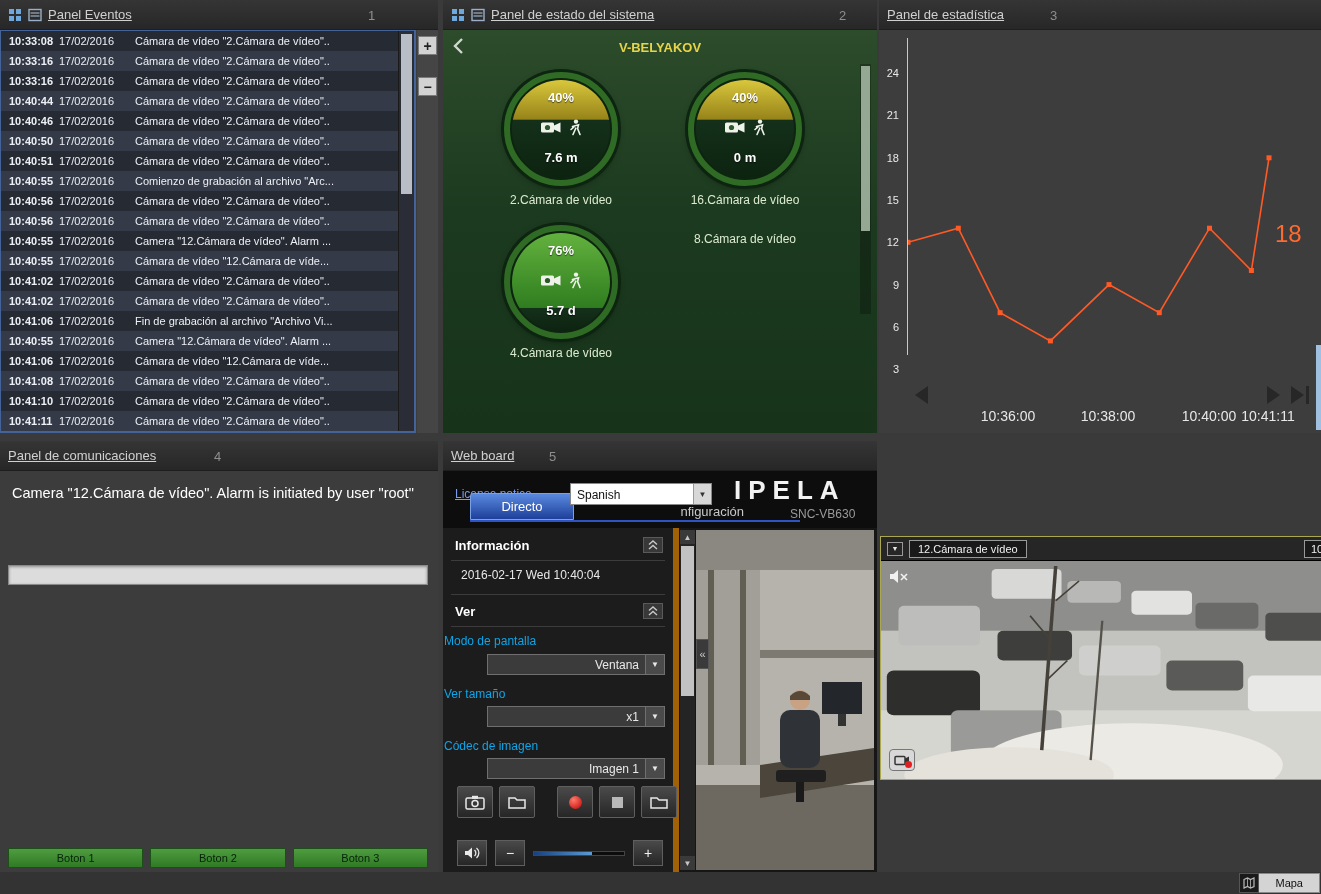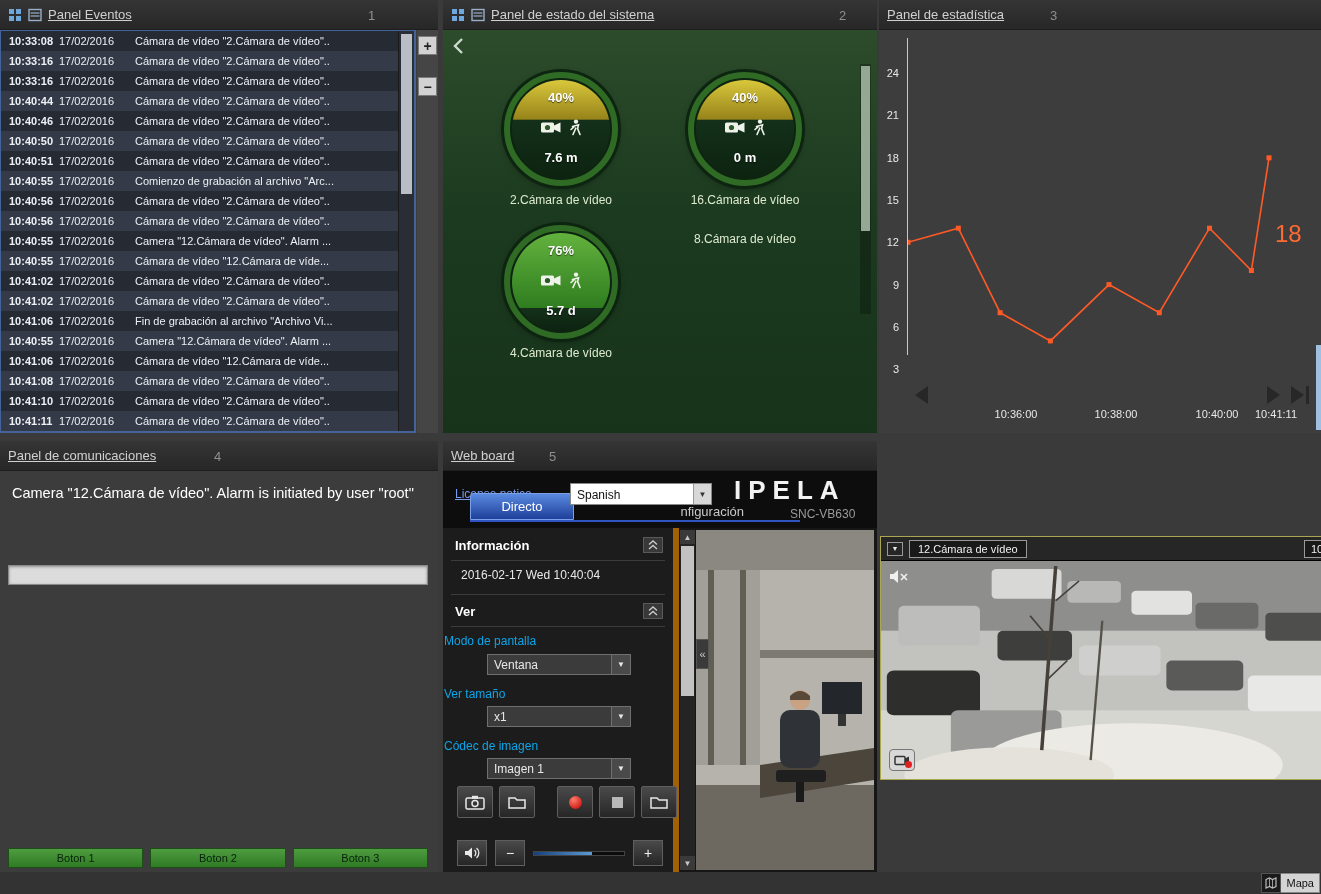--- a/index.html
+++ b/index.html
@@ -55,21 +55,21 @@
   .status-alert a { color:#e6d44a; font-weight:bold; font-size:11px; text-decoration:underline; cursor:pointer; }
   .status-scroll { position:absolute; right:6px; top:34px; width:11px; height:250px; background:rgba(0,0,0,.25); }
   .status-scroll .thumb { position:absolute; left:1px; top:2px; width:9px; height:165px; background:#95a893; }
 
   
   #stats-panel { left:879px; top:0; width:442px; height:433px; background:#3d3d3d; }
   .stats-plot { position:absolute; left:28px; top:38px; width:403px; height:317px; border-left:1px solid #c8c8c8; }
   .stats-yaxis { position:absolute; left:0; top:0; width:26px; height:100%; }
   .ytick { position:absolute; right:6px; color:#e8e8e8; font-size:11px; }
   .stats-xaxis { position:absolute; left:28px; top:408px; width:403px; height:16px; }
-  .xtick { position:absolute; transform:translateX(-50%); color:#e8e8e8; font-size:11px; white-space:nowrap;margin-left:8px; }
+  .xtick { position:absolute; transform:translateX(-50%); color:#e8e8e8; font-size:14px; white-space:nowrap; }
   .stats-current { position:absolute; left:396px; top:220px; color:#ff6a30; font-size:24px; }
   .tri { width:0; height:0; position:absolute; cursor:pointer; }
   .nav-left { left:36px; top:386px; border-top:9px solid transparent; border-bottom:9px solid transparent; border-right:13px solid #272727; }
   .nav-right { left:388px; top:386px; border-top:9px solid transparent; border-bottom:9px solid transparent; border-left:13px solid #272727; }
   .nav-end { left:412px; top:386px; border-top:9px solid transparent; border-bottom:9px solid transparent; border-left:13px solid #272727; }
   .nav-end-bar { position:absolute; left:427px; top:386px; width:3px; height:18px; background:#272727; cursor:pointer; }
   .stats-scroll { position:absolute; right:0; top:345px; width:5px; height:85px; background:#9fc0e0; }
 
   
   #comms-panel { left:0; top:441px; width:438px; height:431px; }
@@ -97,21 +97,21 @@
   .wb-brand { position:absolute; left:287px; top:4px; color:#f2f2f2; font-size:26px; font-weight:bold;
     letter-spacing:7px; background:#0d0d0d; padding:0 4px; z-index:2; }
   .wb-model { position:absolute; left:347px; top:36px; color:#9a9a9a; font-size:12px; z-index:2; }
   .wb-controls { position:absolute; left:0; top:57px; width:236px; bottom:0; background:#1c1c1c; border-right:6px solid #a16207; }
   .wb-sec-head { position:absolute; left:12px; color:#fff; font-weight:bold; font-size:13px; }
   .wb-collapse { position:absolute; right:10px; width:20px; height:16px; background:#383838; border:1px solid #5a5a5a;
     display:flex; align-items:center; justify-content:center; cursor:pointer; }
   .wb-div { position:absolute; left:8px; right:8px; height:1px; background:#3c3c3c; }
   .wb-date { position:absolute; left:18px; top:40px; color:#e8e8e8; font-size:12px; }
   .wb-field-label { position:absolute; left:1px; color:#0ea5e9; font-size:12px; }
-  .wb-select { position:absolute; left:44px; width:144px; height:21px; background:#3b3b3b; border:1px solid #6f6f6f; display:flex; cursor:pointer; }
+  .wb-select { position:absolute; left:44px; width:178px; height:21px; background:#3b3b3b; border:1px solid #6f6f6f; display:flex; cursor:pointer;text-align:right; }
   .wb-select-text { flex:1; color:#e8e8e8; font-size:12px; padding:3px 6px; white-space:nowrap; }
   .wb-select-arrow { width:19px; background:#4a4a4a; border-left:1px solid #6f6f6f; display:flex;
     align-items:center; justify-content:center; color:#e8e8e8; font-size:8px; }
   .wb-tools { position:absolute; left:14px; top:258px; display:flex; gap:6px; align-items:center; }
   .wb-tool { width:36px; height:32px; background:linear-gradient(#4a4a4a,#262626); border:1px solid #5f5f5f;
     border-radius:2px; display:flex; align-items:center; justify-content:center; cursor:pointer; }
   .wb-tool-spacer { width:10px; }
   .rec-dot { width:13px; height:13px; border-radius:50%; background:radial-gradient(circle at 35% 30%,#ff7a6a,#c00000); }
   .stop-sq { width:11px; height:11px; background:#b8b8b8; }
   .wb-volume { position:absolute; left:14px; top:312px; display:flex; align-items:center; gap:8px; }
@@ -140,21 +140,21 @@
   .ct-video { position:absolute; top:24px; left:0; right:0; bottom:0; cursor:pointer; }
   .ct-mute { position:absolute; left:8px; top:32px; z-index:2; cursor:pointer; }
   .ct-archive { position:absolute; left:8px; bottom:8px; width:26px; height:22px; background:#d8d8d8; border:1px solid #777;
     border-radius:4px; display:flex; align-items:center; justify-content:center; z-index:2; cursor:pointer; }
   .ct-archive .red-dot { position:absolute; right:2px; bottom:2px; width:7px; height:7px; border-radius:50%; background:#e02020; }
 
   
   .bottom-strip { position:absolute; left:0; bottom:0; width:100%; height:22px; background:#333; }
   #map-button { position:absolute; right:1px; bottom:1px; height:20px; display:flex; align-items:stretch; cursor:pointer; }
   .map-icon { width:20px; background:#1a1a1a; border:1px solid #555; display:flex; align-items:center; justify-content:center; }
-  .map-label { background:#d4d4d4; color:#111; font-size:11px; display:flex; align-items:center; padding:0 5px; border:1px solid #888; border-left:none; }
+  .map-label { background:#d4d4d4; color:#111; font-size:11px; display:flex; align-items:center; padding:0 16px; border:1px solid #888; border-left:none; }
 </style>
 </head>
 <body>
 
 <div id="screen">
   <div class="bottom-strip"></div>
 
   <section class="panel" id="events-panel">
     <header class="panel-header">
       <span class="hdr-icon">
@@ -326,20 +326,21 @@
       </span>
       <span class="panel-title">Panel de estado del sistema</span>
       <span class="panel-num num-2">2</span>
     </header>
     <div class="status-body">
       <span class="back-chevron">
         <svg width="16" height="20" viewBox="0 0 16 20">
             <polyline points="11,3 4,10 11,17" fill="none" stroke="#cfd8cf" stroke-width="2.4"></polyline>
           </svg>
       </span>
+      <div class="server-title">V-BELYAKOV</div>
       <div class="gauge-grid">
   <div class="gauge">
     <div class="gauge-circle">
       <div class="gauge-inner" style="background: linear-gradient(rgb(217, 199, 60) 0%, rgb(151, 132, 26) 40%, rgb(20, 48, 26) 41%, rgb(12, 35, 16) 100%);">
         <div class="gauge-pct">40%</div>
         <div class="gauge-icons">
           <svg width="22" height="15" viewBox="0 0 22 15">
             <rect x="1" y="2.5" width="13" height="10" rx="1.5" fill="#eef2ea"></rect>
             <polygon points="14,5.5 20.5,2.5 20.5,12.5 14,9.5" fill="#eef2ea"></polygon>
             <circle cx="7.5" cy="7.5" r="2.6" fill="#2c5a26"></circle>

